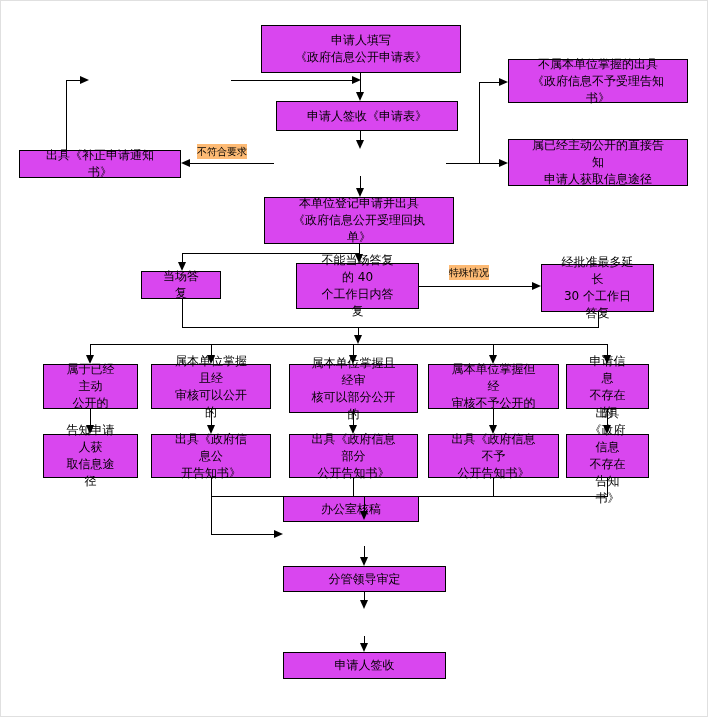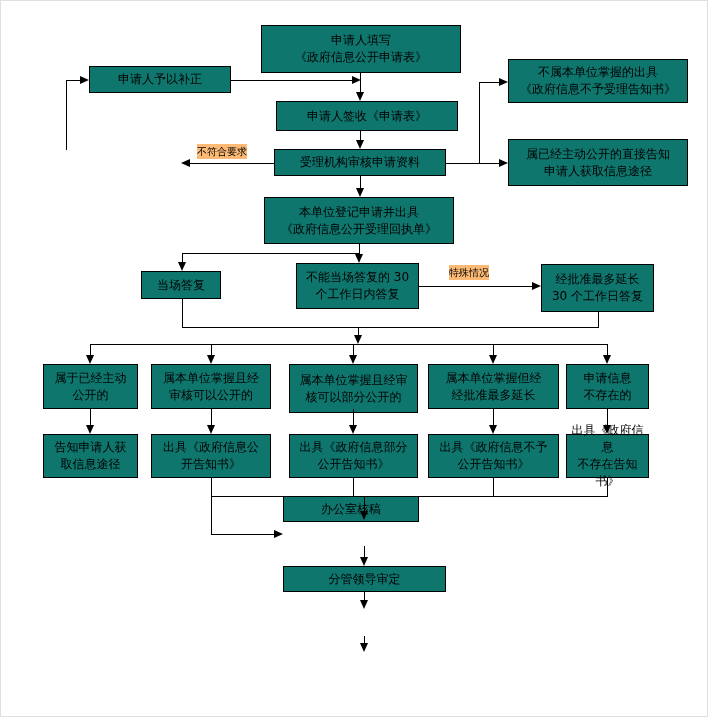--- a/index.html
+++ b/index.html
@@ -2,79 +2,79 @@
 <html><head>
 <meta charset="utf-8">
 <style>
   html,body{margin:0;padding:0;background:#fff;}
   #canvas{
     position:relative;width:708px;height:717px;background:#ffffff;
     font-family:"DejaVu Sans","Liberation Sans",sans-serif;
     color:#000;overflow:hidden;border:1px solid #e0e0e0;box-sizing:border-box;
   }
   .node{
-    position:absolute;box-sizing:border-box;border:1px solid #000;background:#0f766e;
+    position:absolute;box-sizing:border-box;border:1px solid #000;background:#d946ef;
     display:flex;align-items:center;justify-content:center;text-align:center;
-    white-space:pre-line;font-size:12px;line-height:17px;padding:1px 2px;
+    white-space:pre-line;font-size:12px;line-height:17px;padding:1px 19px;
   }
   .elabel{position:absolute;font-size:10px;line-height:15px;background:#fdba74;}
   .hl,.vl{position:absolute;background:#000;}
   .hl{height:1px;}
   .vl{width:1px;}
   .ar{position:absolute;width:0;height:0;}
   .ar-d{border-left:4px solid transparent;border-right:4px solid transparent;border-top:9px solid #000;}
   .ar-r{border-top:4px solid transparent;border-bottom:4px solid transparent;border-left:9px solid #000;}
   .ar-l{border-top:4px solid transparent;border-bottom:4px solid transparent;border-right:9px solid #000;}
 </style>
 </head>
 <body>
 
 <div id="canvas">
 
   <div class="node" style="left:260px;top:24px;width:200px;height:48px">申请人填写
 《政府信息公开申请表》</div>
-  <div class="node" style="left:88px;top:65px;width:142px;height:27px">申请人予以补正</div>
   <div class="node" style="left:275px;top:100px;width:182px;height:30px">申请人签收《申请表》</div>
-  <div class="node" style="left:273px;top:148px;width:172px;height:27px">受理机构审核申请资料</div>
+  <div class="node" style="left:18px;top:149px;width:162px;height:28px">出具《补正申请通知书》</div>
   <div class="node" style="left:507px;top:58px;width:180px;height:44px">不属本单位掌握的出具
 《政府信息不予受理告知书》</div>
   <div class="node" style="left:507px;top:138px;width:180px;height:47px">属已经主动公开的直接告知
 申请人获取信息途径</div>
   <div class="node" style="left:263px;top:196px;width:190px;height:47px">本单位登记申请并出具
 《政府信息公开受理回执单》</div>
   <div class="node" style="left:140px;top:270px;width:80px;height:28px">当场答复</div>
-  <div class="node" style="left:295px;top:262px;width:123px;height:46px">不能当场答复的 30
+  <div class="node" style="left:295px;top:262px;width:123px;height:46px">不能当场答复的 40
 个工作日内答复</div>
   <div class="node" style="left:540px;top:263px;width:113px;height:48px">经批准最多延长
 30 个工作日答复</div>
 
   <div class="node" style="left:42px;top:363px;width:95px;height:45px">属于已经主动
 公开的</div>
   <div class="node" style="left:150px;top:363px;width:120px;height:45px">属本单位掌握且经
 审核可以公开的</div>
   <div class="node" style="left:288px;top:363px;width:129px;height:49px">属本单位掌握且经审
 核可以部分公开的</div>
   <div class="node" style="left:427px;top:363px;width:131px;height:45px">属本单位掌握但经
-经批准最多延长</div>
+审核不予公开的</div>
   <div class="node" style="left:565px;top:363px;width:83px;height:45px">申请信息
 不存在的</div>
 
   <div class="node" style="left:42px;top:433px;width:95px;height:44px">告知申请人获
 取信息途径</div>
   <div class="node" style="left:150px;top:433px;width:120px;height:44px">出具《政府信息公
 开告知书》</div>
   <div class="node" style="left:288px;top:433px;width:129px;height:44px">出具《政府信息部分
 公开告知书》</div>
   <div class="node" style="left:427px;top:433px;width:131px;height:44px">出具《政府信息不予
 公开告知书》</div>
   <div class="node" style="left:565px;top:433px;width:83px;height:44px">出具《政府信息
 不存在告知书》</div>
 
   <div class="node" style="left:282px;top:495px;width:136px;height:26px">办公室核稿</div>
   <div class="node" style="left:282px;top:565px;width:163px;height:26px">分管领导审定</div>
+  <div class="node" style="left:282px;top:651px;width:163px;height:27px">申请人签收</div>
 
   <div class="elabel" style="left:196px;top:143px">不符合要求</div>
   <div class="elabel" style="left:448px;top:264px">特殊情况</div>
 
   <div class="vl" style="left:359px;top:72px;height:20px"></div>
   <div class="hl" style="left:230px;top:79px;width:122px"></div>
   <div class="vl" style="left:65px;top:79px;height:70px"></div>
   <div class="hl" style="left:65px;top:79px;width:15px"></div>
   <div class="hl" style="left:189px;top:162px;width:84px"></div>
   <div class="vl" style="left:359px;top:130px;height:10px"></div>

